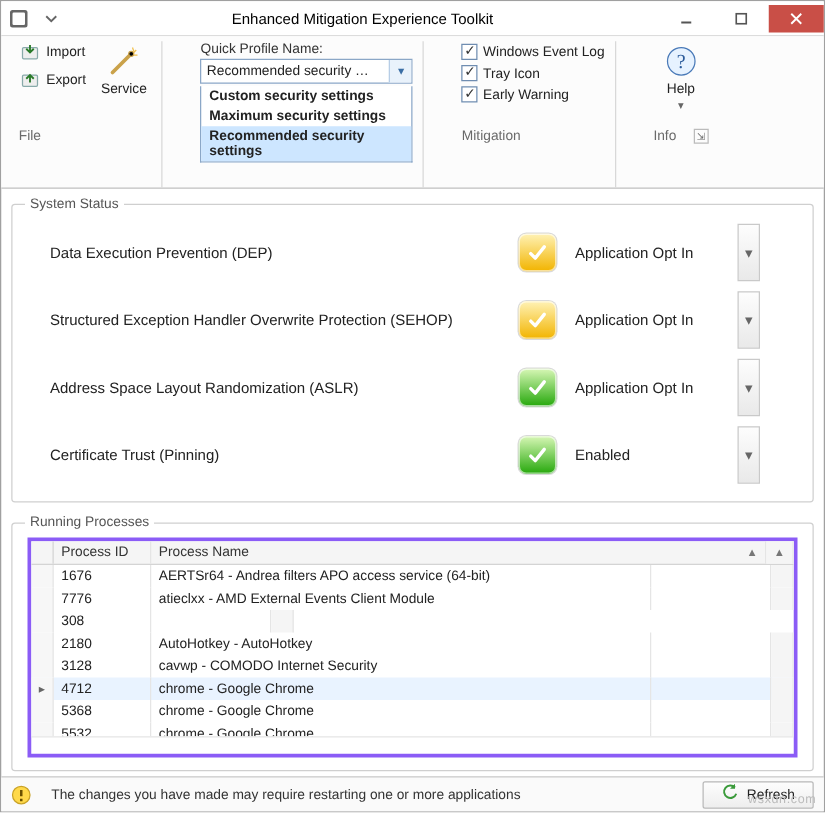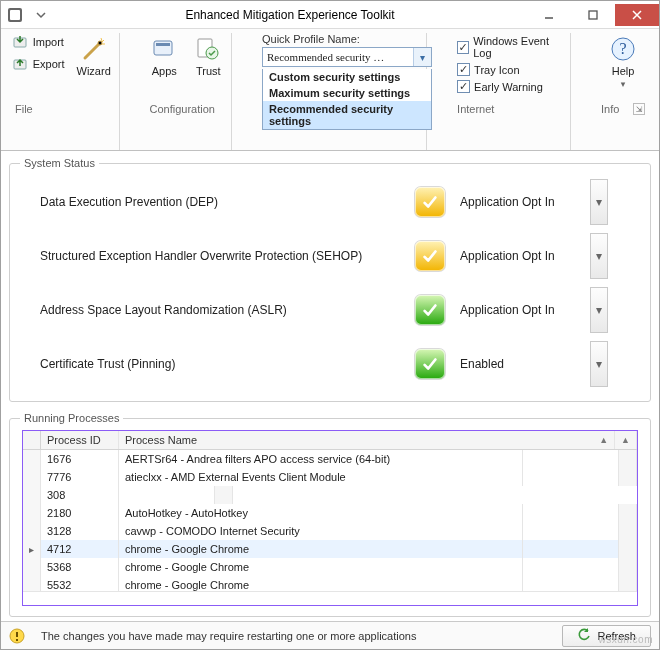--- a/index.html
+++ b/index.html
@@ -20,21 +20,21 @@
   .rgroup .body { display:flex; align-items:flex-start; gap:8px; height:68px; }
   .rgroup .glabel { color:#6a6a6a; font-size:11px; padding:2px 0 4px 0; text-align:left; width:100%; }
   .vbtn { display:flex; flex-direction:column; align-items:center; gap:2px; padding:2px 4px; border-radius:3px; }
   .vbtn .ic { width:28px; height:28px; display:flex; align-items:center; justify-content:center; }
   .vbtn .lbl { font-size:11px; }
   .miniv { display:flex; flex-direction:column; gap:4px; }
   .miniv .row { display:flex; align-items:center; gap:4px; font-size:11px; }
   .miniv .ic { width:18px; height:18px; display:flex; align-items:center; justify-content:center; }
   .qprofile { display:flex; flex-direction:column; gap:2px; width:170px; }
   .qprofile .qlabel { font-size:11px; color:#333; }
-  .qprofile .combo { border:1px solid #8ba7c7; height:20px; display:flex; align-items:center; background:#fff;font-family:Liberation Serif, serif; }
+  .qprofile .combo { border:1px solid #8ba7c7; height:20px; display:flex; align-items:center; background:#fff; }
   .qprofile .combo span.sel { flex:1; padding:0 4px; white-space:nowrap; overflow:hidden; text-overflow:ellipsis; font-size:11px; }
   .qprofile .combo .cbt { width:18px; height:100%; background:#e9f2fb; border-left:1px solid #b7cde6; display:flex; align-items:center; justify-content:center; color:#3b6ea5; font-size:10px; }
   .qprofile .drop { border:1px solid #8ba7c7; border-top:none; background:#fff; font-size:11px;font-weight:bold; }
   .qprofile .drop .opt { padding:2px 6px; }
   .qprofile .drop .opt.sel { background:#cde6ff; }
   .chks { display:flex; flex-direction:column; gap:4px; padding-top:2px; }
   .chks .row { display:flex; align-items:center; gap:4px; font-size:11px; }
   .chks .cbx { width:13px; height:13px; border:1px solid #6f8db1; display:flex; align-items:center; justify-content:center; background:#fff; }
   .chks .tick { font-size:11px; color:#333; line-height:1; }
   .helpbtn { display:flex; flex-direction:column; align-items:center; gap:2px; padding-top:2px; }
@@ -45,21 +45,21 @@
   .srow .sname { flex:0 0 380px; padding-left:20px; font-size:12px; color:#222; }
   .srow .sicon { flex:0 0 60px; display:flex; align-items:center; justify-content:center; }
   .srow .sval  { flex:0 0 130px; font-size:12px; color:#222; }
   .srow .sdd   { width:18px; height:46px; border:1px solid #c9c9c9; background:linear-gradient(#fdfdfd,#e9e9e9); display:flex; align-items:center; justify-content:center; color:#666; font-size:12px; }
   .tick-y { background:linear-gradient(#fff2b5,#f2b400); }
   .tick-g { background:linear-gradient(#d7f7b5,#26a80c); }
   .tickbox { width:30px; height:30px; border-radius:6px; display:flex; align-items:center; justify-content:center; color:#fff; box-shadow:inset 0 0 0 1px rgba(255,255,255,.6), 0 0 0 1px rgba(0,0,0,.15); }
   .tickbox svg { width:18px; height:18px; }
   
   .procbox { flex:1; min-height:0; display:flex; flex-direction:column; }
-  .proctable { flex:1; overflow:hidden; border:1px solid #8b5cf6; margin:0 2px; display:flex; flex-direction:column; }
+  .proctable { flex:1; overflow:hidden; border:3px solid #8b5cf6; margin:0 2px; display:flex; flex-direction:column; }
   .phead { display:flex; background:#f5f5f5; border-bottom:1px solid #d4d4d4; font-size:11px; color:#333; }
   .phead .c, .prow .c { padding:3px 6px; border-right:1px solid #e5e5e5; }
   .c-id { flex:0 0 78px; }
   .c-nm { flex:1; display:flex; align-items:center; justify-content:space-between; }
   .c-rn { flex:0 0 96px; }
   .c-sc { flex:0 0 18px; background:#f5f5f5; border-right:none; }
   .pbody { flex:1; overflow:hidden; }
   .prow { display:flex; font-size:11px; color:#222; height:18px; }
   .prow .g { flex:0 0 18px; border-right:1px solid #e5e5e5; background:#f7f7f7; display:flex; align-items:center; justify-content:center; color:#666; font-size:10px; }
   .prow .c-id { border-right:1px solid #e5e5e5; }
@@ -134,50 +134,26 @@
           </div>
         </div>
         <div class="vbtn">
           <div class="ic">
             <svg width="26" height="26">
                 <path d="M4 22 L18 8" stroke="#caa24a" stroke-width="3" stroke-linecap="round"></path>
                 <circle cx="19" cy="7" r="2" fill="#ffe A0" stroke="#caa24a"></circle>
                 <path d="M20 2 L21 5 M23 4 L21 6 M24 8 L21 8" stroke="#f2c14e" stroke-width="1"></path>
               </svg>
           </div>
-          <span class="lbl">Wizard</span>
+          <span class="lbl">Service</span>
         </div>
       </div>
       <div class="glabel">File</div>
     </div>
 
-    <div class="rgroup">
-      <div class="body">
-        <div class="vbtn">
-          <div class="ic">
-            <svg width="26" height="26">
-                <rect x="3" y="5" width="18" height="14" rx="2" fill="#e8f0fa" stroke="#6a8ab2"></rect>
-                <rect x="5" y="7" width="14" height="3" fill="#6a8ab2"></rect>
-              </svg>
-          </div>
-          <span class="lbl">Apps</span>
-        </div>
-        <div class="vbtn">
-          <div class="ic">
-            <svg width="26" height="26">
-                <rect x="3" y="3" width="14" height="18" rx="1" fill="#fff" stroke="#999"></rect>
-                <circle cx="17" cy="17" r="6" fill="#e8f6e8" stroke="#4a9a4a"></circle>
-                <path d="M14 17 L16 19 L20 15" stroke="#4a9a4a" fill="none" stroke-width="1.5"></path>
-              </svg>
-          </div>
-          <span class="lbl">Trust</span>
-        </div>
-      </div>
-      <div class="glabel">Configuration</div>
-    </div>
 
     <div class="rgroup" style="align-items:flex-start">
       <div class="body" style="flex-direction:column;align-items:stretch;height:auto;">
         <div class="qprofile">
           <div class="qlabel">Quick Profile Name:</div>
           <div class="combo">
             <span class="sel">Recommended security …</span>
             <span class="cbt">▾</span>
           </div>
           <div class="drop">
@@ -206,21 +182,21 @@
             <span>Tray Icon</span>
           </div>
           <div class="row">
             <label class="cbx">
                 <span class="tick">✓</span>
               </label>
             <span>Early Warning</span>
           </div>
         </div>
       </div>
-      <div class="glabel">Internet</div>
+      <div class="glabel">Mitigation</div>
     </div>
 
     <div class="rgroup">
       <div class="body">
         <div class="helpbtn vbtn">
           <div class="ic">
             <svg width="26" height="26">
                 <circle cx="13" cy="13" r="11" fill="#e6f2ff" stroke="#4a7ab8"></circle>
                 <text x="13" y="18" text-anchor="middle" font-size="16" fill="#2a5a9a" font-family="Georgia">?</text>
               </svg>

